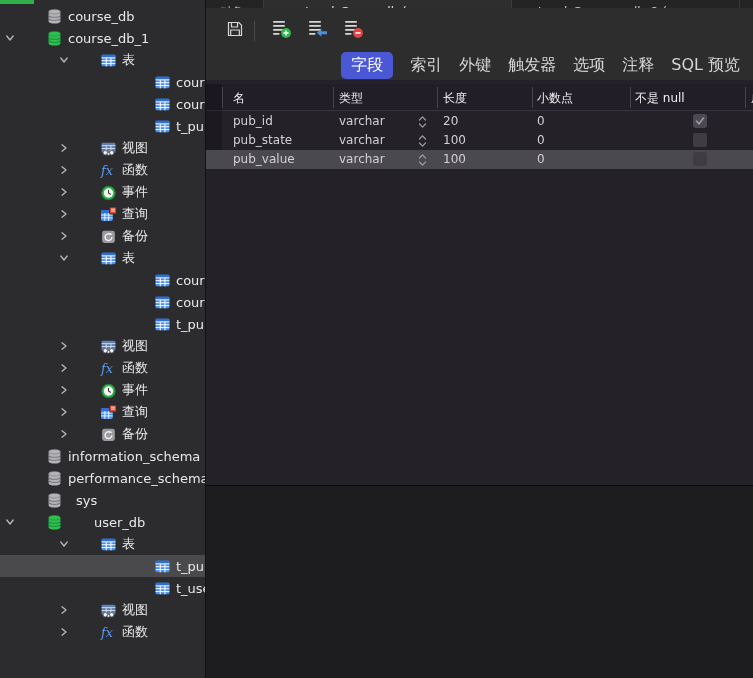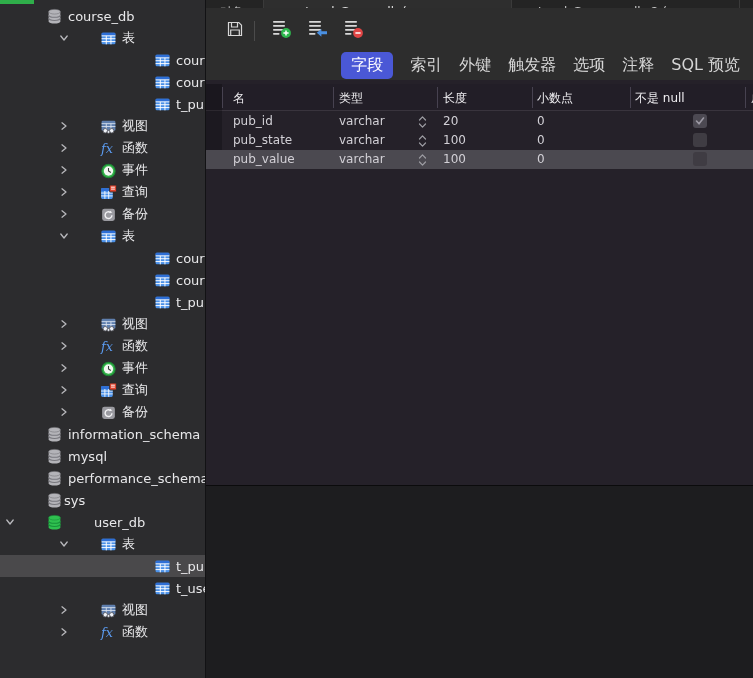--- a/index.html
+++ b/index.html
@@ -61,20 +61,35 @@
           <span class="tree-icon" style="left: 46px;">
             <svg width="17" height="17" viewBox="0 0 16 16">
               <path fill="#b3b3b8" d="M2.5 3.5 v9 a5.5 2.2 0 0 0 11 0 v-9 z"></path>
               <ellipse cx="8" cy="3.5" rx="5.5" ry="2.2" fill="#b3b3b8" stroke="#77777d" stroke-width="0.6"></ellipse>
               <path d="M2.5 6.5 a5.5 2.2 0 0 0 11 0 M2.5 9.5 a5.5 2.2 0 0 0 11 0" stroke="#77777d" fill="none" stroke-width="1"></path>
             </svg>
           </span>
           <span class="tree-label" style="left: 68px;">course_db</span>
         </div>
         <div class="tree-row">
+          <span class="tree-chevron open" style="left: 4px;">
+            <svg width="10" height="10" viewBox="0 0 10 10">
+              <polyline points="3,1.8 7,5 3,8.2" fill="none" stroke="#b8b8bc" stroke-width="1.3" stroke-linecap="round" stroke-linejoin="round"></polyline>
+            </svg>
+          </span>
+          <span class="tree-icon" style="left: 46px;">
+            <svg width="17" height="17" viewBox="0 0 16 16">
+              <path fill="#2fc04f" d="M2.5 3.5 v9 a5.5 2.2 0 0 0 11 0 v-9 z"></path>
+              <ellipse cx="8" cy="3.5" rx="5.5" ry="2.2" fill="#2fc04f" stroke="#17913a" stroke-width="0.6"></ellipse>
+              <path d="M2.5 6.5 a5.5 2.2 0 0 0 11 0 M2.5 9.5 a5.5 2.2 0 0 0 11 0" stroke="#17913a" fill="none" stroke-width="1"></path>
+            </svg>
+          </span>
+          <span class="tree-label" style="left: 68px;">course_db_1</span>
+        </div>
+        <div class="tree-row">
           <span class="tree-chevron open" style="left: 58px;">
             <svg width="10" height="10" viewBox="0 0 10 10">
               <polyline points="3,1.8 7,5 3,8.2" fill="none" stroke="#b8b8bc" stroke-width="1.3" stroke-linecap="round" stroke-linejoin="round"></polyline>
             </svg>
           </span>
           <span class="tree-icon" style="left: 100px;">
             <svg width="17" height="17" viewBox="0 0 16 16">
               <rect x="1.5" y="2.5" width="13" height="11" rx="1.2" fill="#4a90e8"></rect>
               <rect x="1.5" y="2.5" width="13" height="3" rx="1.2" fill="#2e6fd6"></rect>
               <g stroke="#ffffff" stroke-width="0.9">
@@ -396,41 +411,31 @@
           <span class="tree-label" style="left: 68px;">information_schema</span>
         </div>
         <div class="tree-row">
           <span class="tree-icon" style="left: 46px;">
             <svg width="17" height="17" viewBox="0 0 16 16">
               <path fill="#b3b3b8" d="M2.5 3.5 v9 a5.5 2.2 0 0 0 11 0 v-9 z"></path>
               <ellipse cx="8" cy="3.5" rx="5.5" ry="2.2" fill="#b3b3b8" stroke="#77777d" stroke-width="0.6"></ellipse>
               <path d="M2.5 6.5 a5.5 2.2 0 0 0 11 0 M2.5 9.5 a5.5 2.2 0 0 0 11 0" stroke="#77777d" fill="none" stroke-width="1"></path>
             </svg>
           </span>
-          <span class="tree-label" style="left: 68px;">mysql</span>
+          <span class="tree-label" style="left: 68px;">performance_schema</span>
         </div>
         <div class="tree-row">
           <span class="tree-icon" style="left: 46px;">
             <svg width="17" height="17" viewBox="0 0 16 16">
               <path fill="#b3b3b8" d="M2.5 3.5 v9 a5.5 2.2 0 0 0 11 0 v-9 z"></path>
               <ellipse cx="8" cy="3.5" rx="5.5" ry="2.2" fill="#b3b3b8" stroke="#77777d" stroke-width="0.6"></ellipse>
               <path d="M2.5 6.5 a5.5 2.2 0 0 0 11 0 M2.5 9.5 a5.5 2.2 0 0 0 11 0" stroke="#77777d" fill="none" stroke-width="1"></path>
             </svg>
           </span>
-          <span class="tree-label" style="left: 68px;">performance_schema</span>
-        </div>
-        <div class="tree-row">
-          <span class="tree-icon" style="left: 46px;">
-            <svg width="17" height="17" viewBox="0 0 16 16">
-              <path fill="#b3b3b8" d="M2.5 3.5 v9 a5.5 2.2 0 0 0 11 0 v-9 z"></path>
-              <ellipse cx="8" cy="3.5" rx="5.5" ry="2.2" fill="#b3b3b8" stroke="#77777d" stroke-width="0.6"></ellipse>
-              <path d="M2.5 6.5 a5.5 2.2 0 0 0 11 0 M2.5 9.5 a5.5 2.2 0 0 0 11 0" stroke="#77777d" fill="none" stroke-width="1"></path>
-            </svg>
-          </span>
-          <span class="tree-label" style="left: 64px;">sys</span>
+          <span class="tree-label" style="left: 76px;">sys</span>
         </div>
         <div class="tree-row">
           <span class="tree-chevron open" style="left: 4px;">
             <svg width="10" height="10" viewBox="0 0 10 10">
               <polyline points="3,1.8 7,5 3,8.2" fill="none" stroke="#b8b8bc" stroke-width="1.3" stroke-linecap="round" stroke-linejoin="round"></polyline>
             </svg>
           </span>
           <span class="tree-icon" style="left: 46px;">
             <svg width="17" height="17" viewBox="0 0 16 16">
               <path fill="#2fc04f" d="M2.5 3.5 v9 a5.5 2.2 0 0 0 11 0 v-9 z"></path>

